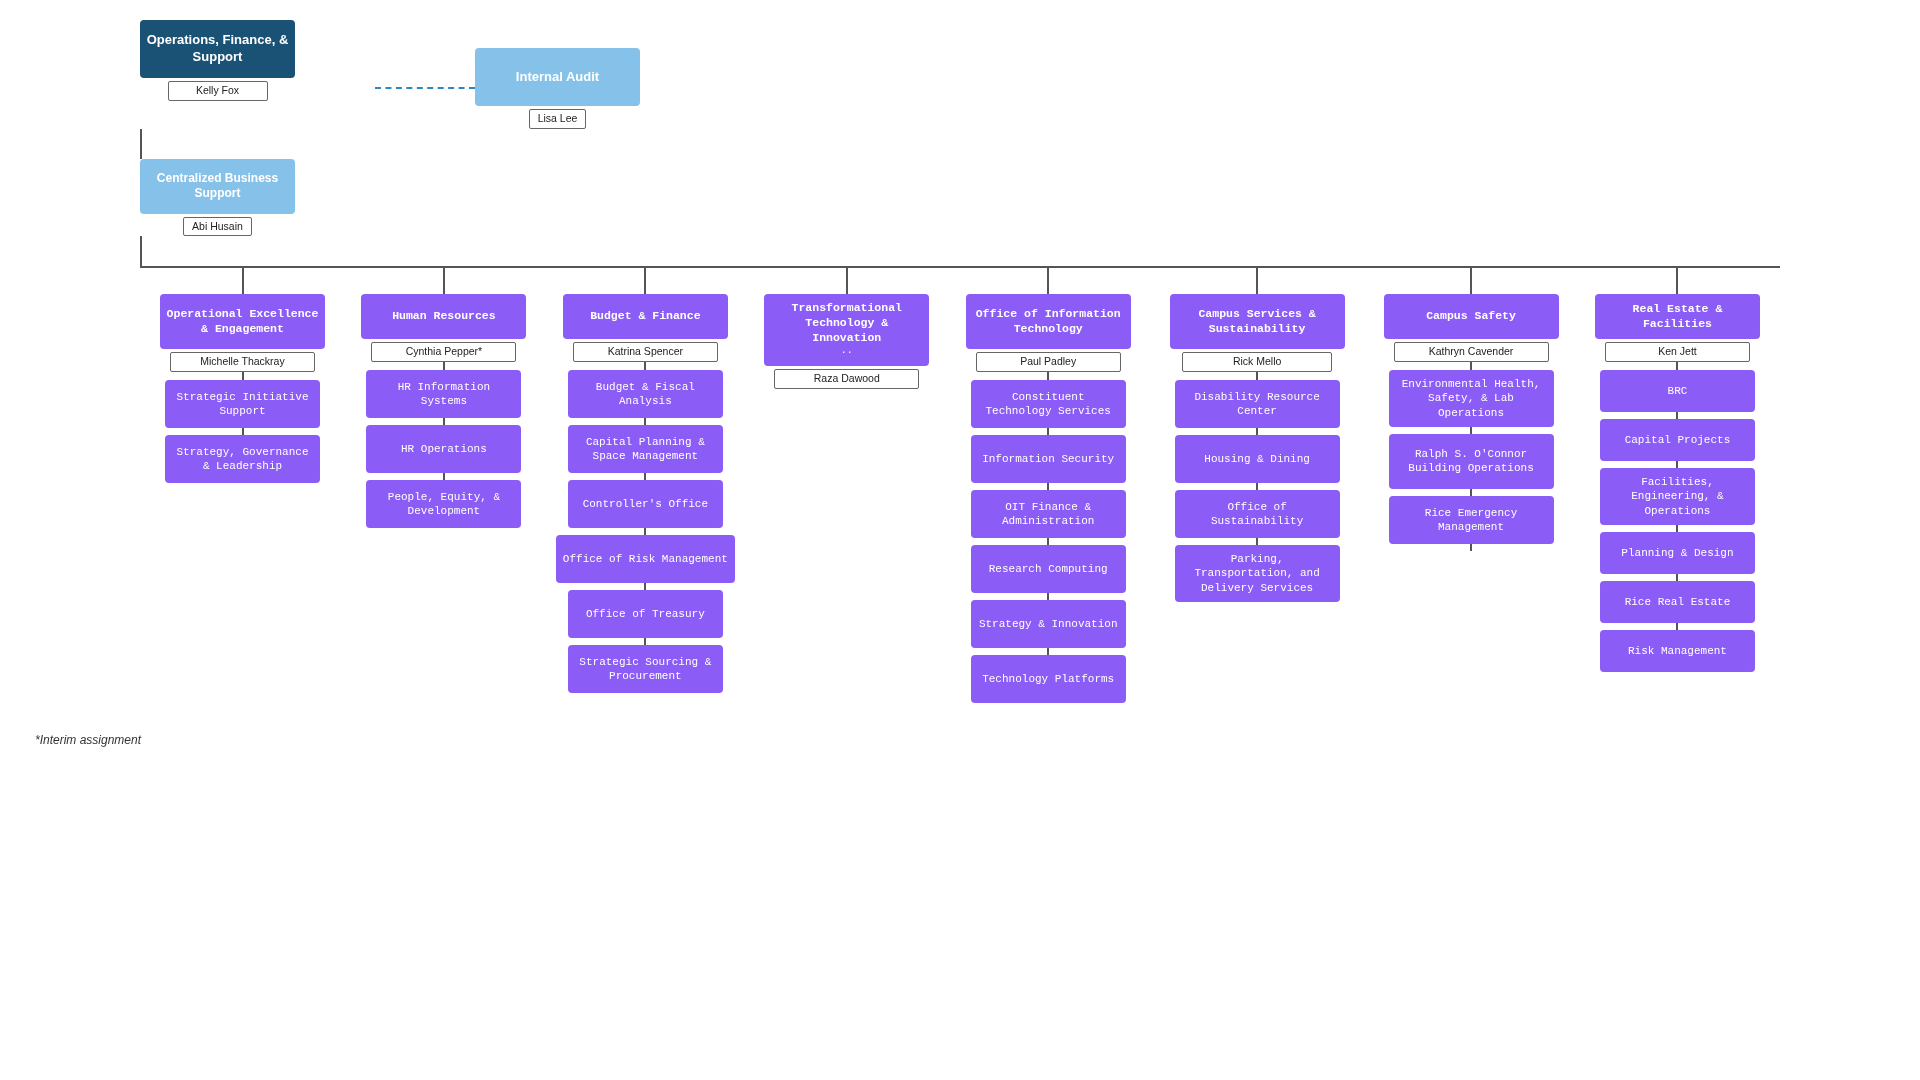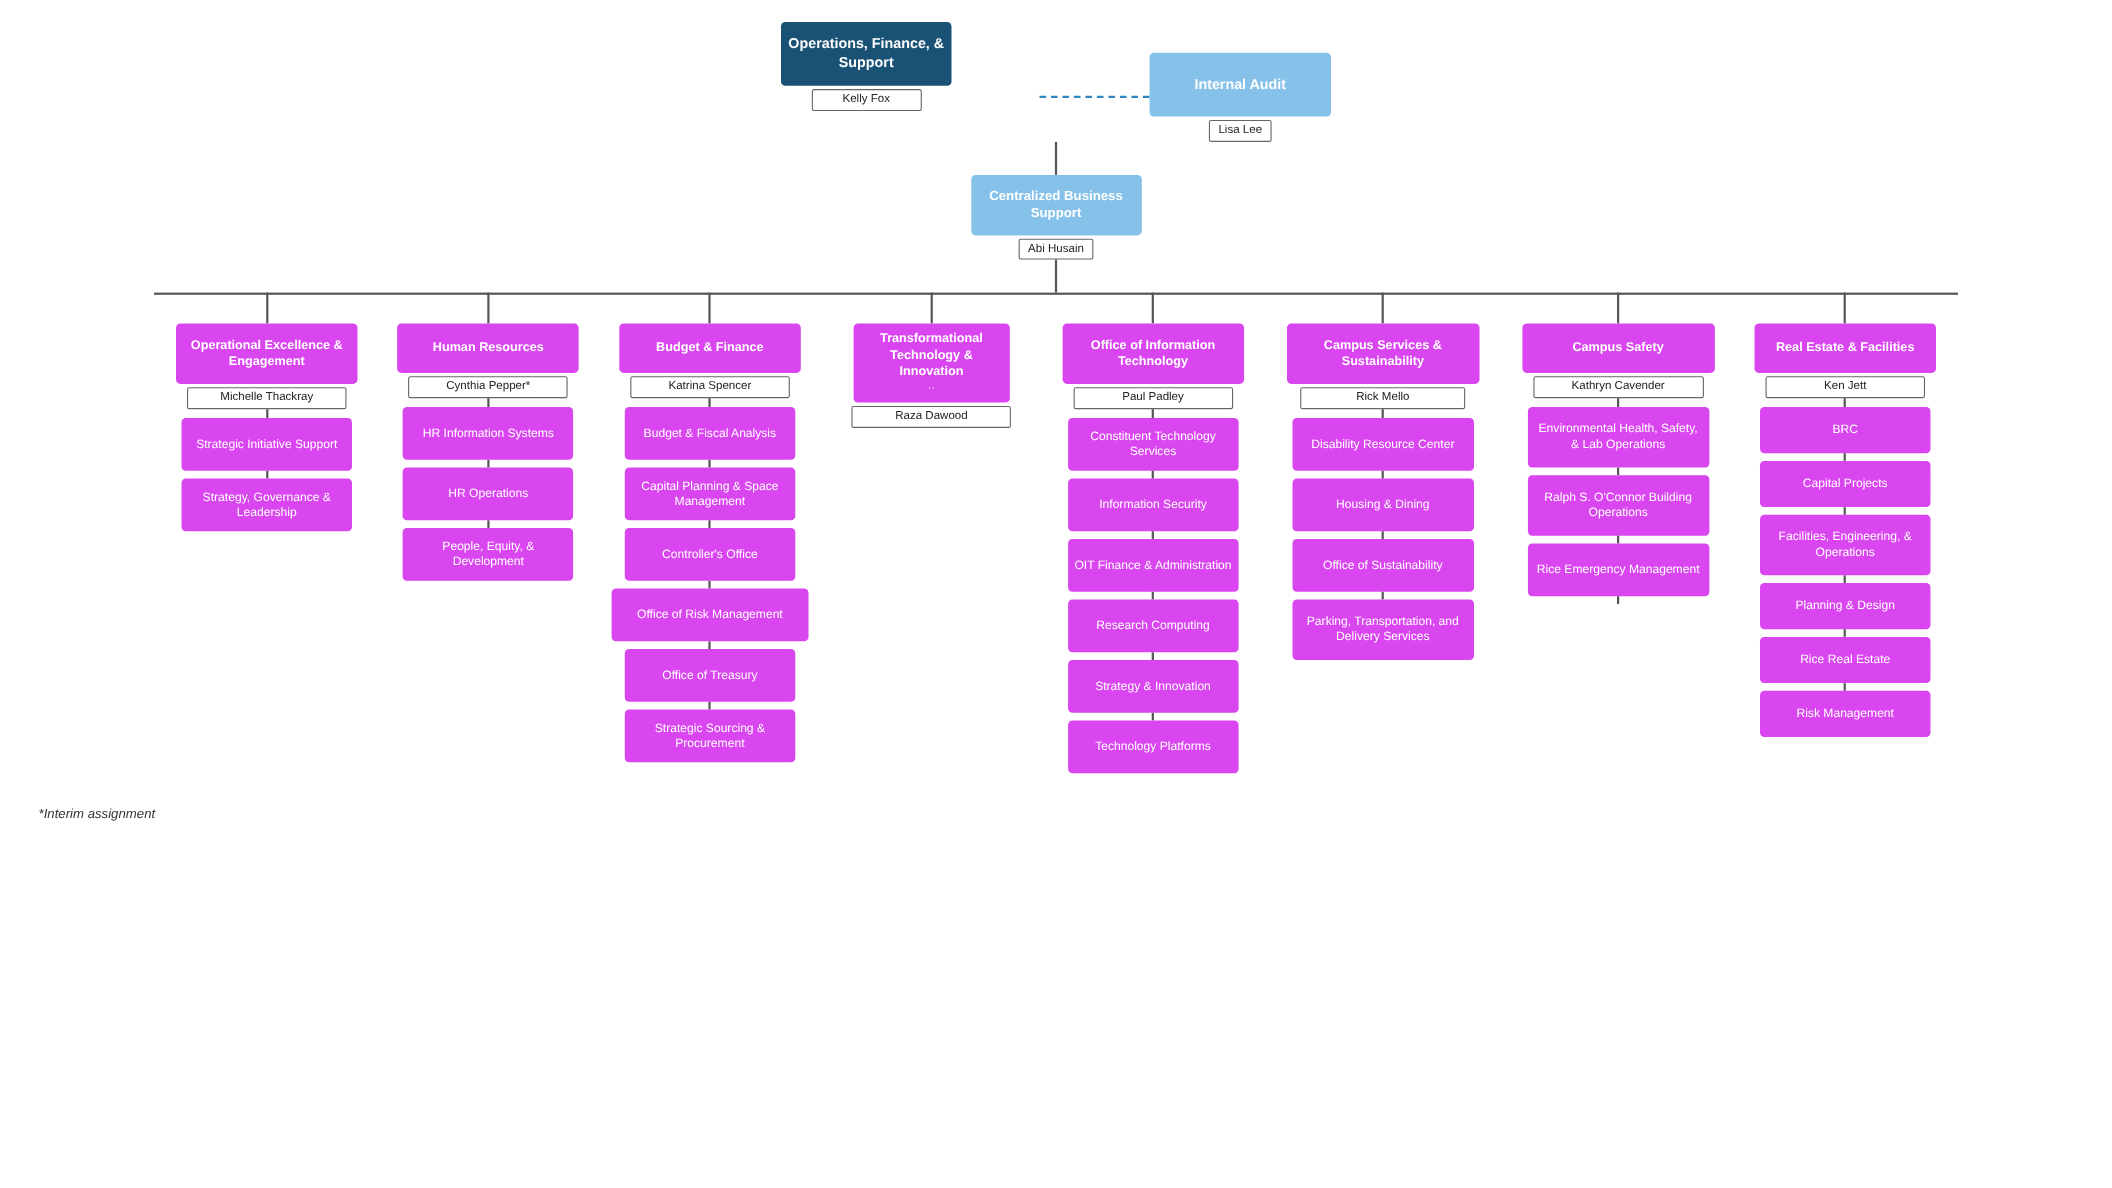--- a/index.html
+++ b/index.html
@@ -23,35 +23,35 @@
       border-radius: 4px;
       text-align: center;
       padding: 7px 6px;
       display: inline-flex;
       flex-direction: column;
       align-items: center;
       justify-content: center;
       line-height: 1.3;
     }
     .bx-dk { background: #1a5276; color: #fff; }
-    .bx-md { background: #d946ef; color: #fff; }
+    .bx-md { background: #8b5cf6; color: #fff; font-family: Liberation Mono, monospace; }
     .bx-lt { background: #85c1e9; color: #fff; }
     .bx-nm { background: #fff; color: #222; border: 1.5px solid #666; font-size: 10.5px; padding: 2px 8px; margin-top: 3px; border-radius: 2px; }
 
     .bold { font-weight: bold; }
 
   </style>
 </head>
 <body>
 
 <div class="main-chart">
 
   <div style="display:flex; justify-content:center; align-items:flex-start; margin-bottom:0; position:relative;">
 
-    <div style="display:flex; flex-direction:column; align-items:center; position:relative;">
+    <div style="display:flex; flex-direction:column; align-items:flex-start; position:relative;">
 
       <div style="display:flex; align-items:flex-start; gap:80px; position:relative;">
         <div style="display:flex;flex-direction:column;align-items:center;">
           <div class="bx bx-dk bold" style="width:155px; min-height:58px; font-size:13px;">
             <span>Operations, Finance, &amp; Support</span>
           </div>
           <div class="bx bx-nm" style="min-width:100px;">
             <span>Kelly Fox</span>
           </div>
         </div>
@@ -166,21 +166,21 @@
                 </div>
                 <div style="width:2px;height:7px;background:#555;"></div>
                 <div class="bx bx-md" style="width:155px;min-height:48px;font-size:11px;">
                   <span>Strategic Sourcing &amp; Procurement</span>
                 </div>
               </div>
             </div>
 
             <div style="display:flex;flex-direction:column;align-items:center;width:185px;">
               <div style="width:2px;height:28px;background:#555;"></div>
-              <div class="bx bx-md bold" style="width:142px;min-height:55px;font-size:11.5px;">
+              <div class="bx bx-md bold" style="width:165px;min-height:55px;font-size:11.5px;">
                 <span>Transformational Technology &amp; Innovation</span>
                 <span style="font-size:10px;font-weight:normal;"> ··</span>
               </div>
               <div class="bx bx-nm" style="width:145px;font-size:10.5px;text-align:center;">
                 <span>Raza Dawood</span>
               </div>
             </div>
 
             <div style="display:flex;flex-direction:column;align-items:center;width:185px;">
               <div style="width:2px;height:28px;background:#555;"></div>

